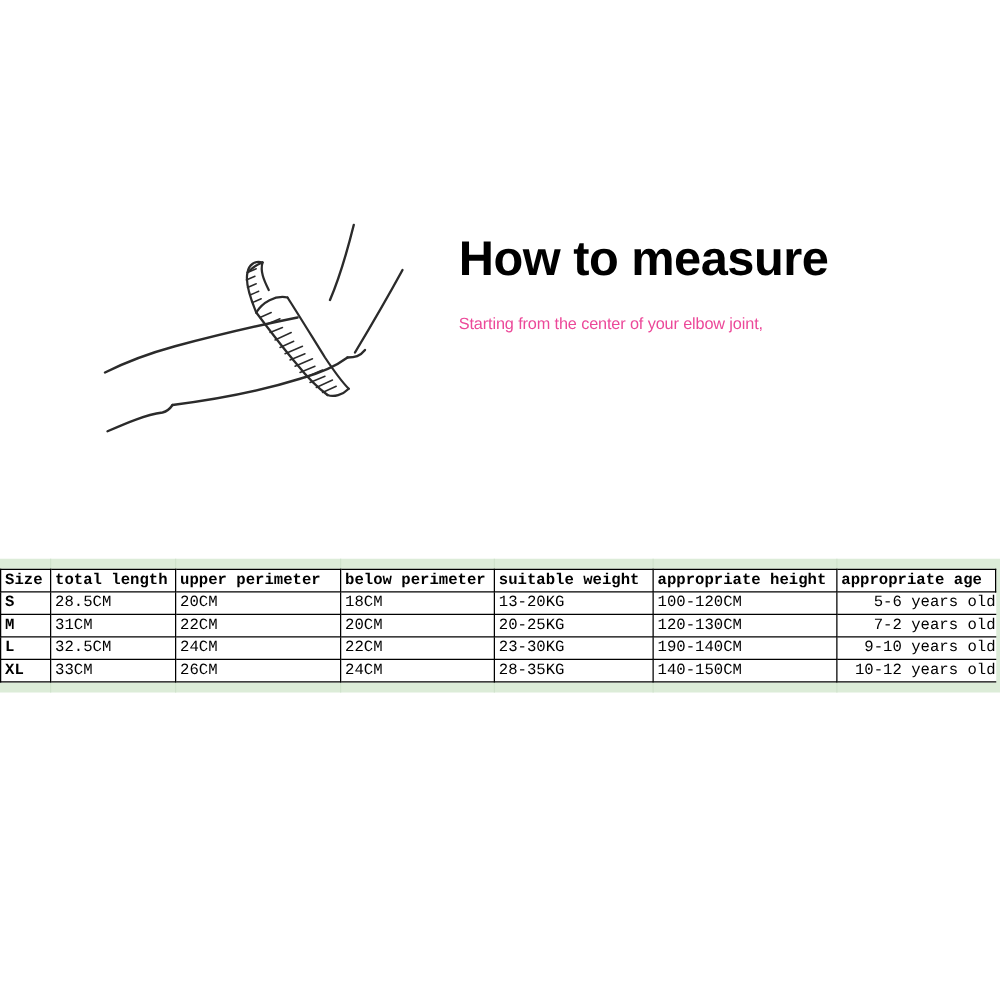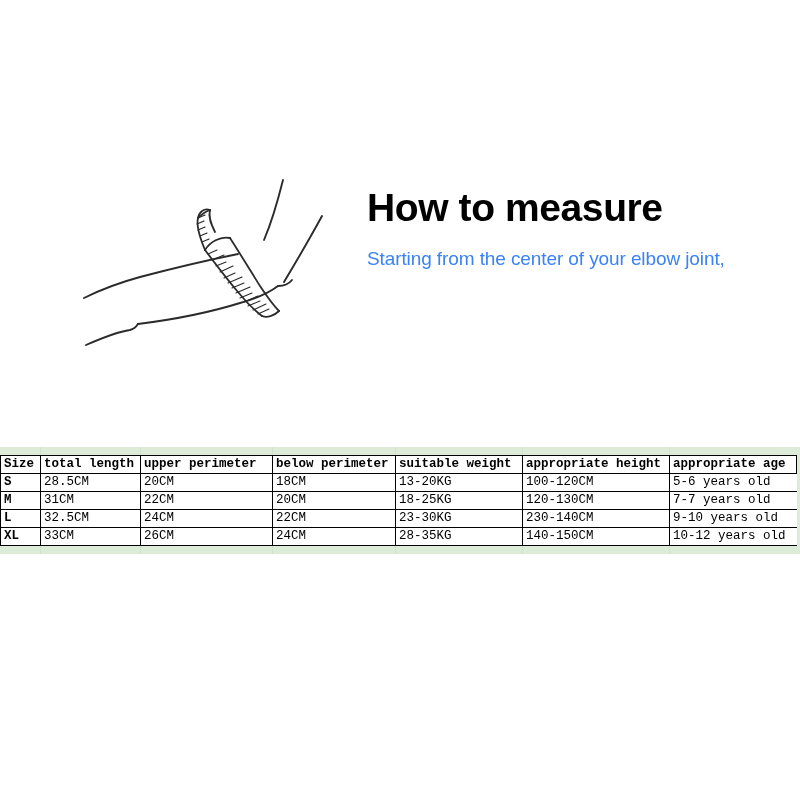--- a/index.html
+++ b/index.html
@@ -53,23 +53,23 @@
     line-height: 44px;
     margin: 0;
     white-space: nowrap;
   }
   .body-copy {
     margin: 0;
     padding-top: 14px;
   }
   .body-line {
     font-family: "Liberation Sans", sans-serif;
-    font-size: 19px;
+    font-size: 13px;
     font-weight: normal;
-    color: #3b82f6;
+    color: #ec4899;
     line-height: 29px;
     letter-spacing: -0.1px;
     white-space: nowrap;
   }
 
   
   .table-band {
     position: absolute;
     left: 0px;
     top: 447px;
@@ -118,20 +118,21 @@
   }
   .size-table tbody td {
     font-weight: normal;
   }
   .size-table tbody td.sz {
     font-weight: bold;
   }
   
   .size-table tbody td:last-child {
     border-right: none;
+    text-align: right;
   }
 
   .col-size   { width: 40px;  }
   .col-total  { width: 100px; }
   .col-upper  { width: 132px; }
   .col-below  { width: 123px; }
   .col-weight { width: 127px; }
   .col-height { width: 147px; }
   .col-age    { width: 127px; }
 </style>
@@ -243,31 +244,31 @@
         <td>18CM</td>
         <td>13-20KG</td>
         <td>100-120CM</td>
         <td>5-6 years old</td>
       </tr>
       <tr>
         <td class="sz">M</td>
         <td>31CM</td>
         <td>22CM</td>
         <td>20CM</td>
-        <td>18-25KG</td>
+        <td>20-25KG</td>
         <td>120-130CM</td>
-        <td>7-7 years old</td>
+        <td>7-2 years old</td>
       </tr>
       <tr>
         <td class="sz">L</td>
         <td>32.5CM</td>
         <td>24CM</td>
         <td>22CM</td>
         <td>23-30KG</td>
-        <td>230-140CM</td>
+        <td>190-140CM</td>
         <td>9-10 years old</td>
       </tr>
       <tr>
         <td class="sz">XL</td>
         <td>33CM</td>
         <td>26CM</td>
         <td>24CM</td>
         <td>28-35KG</td>
         <td>140-150CM</td>
         <td>10-12 years old</td>

